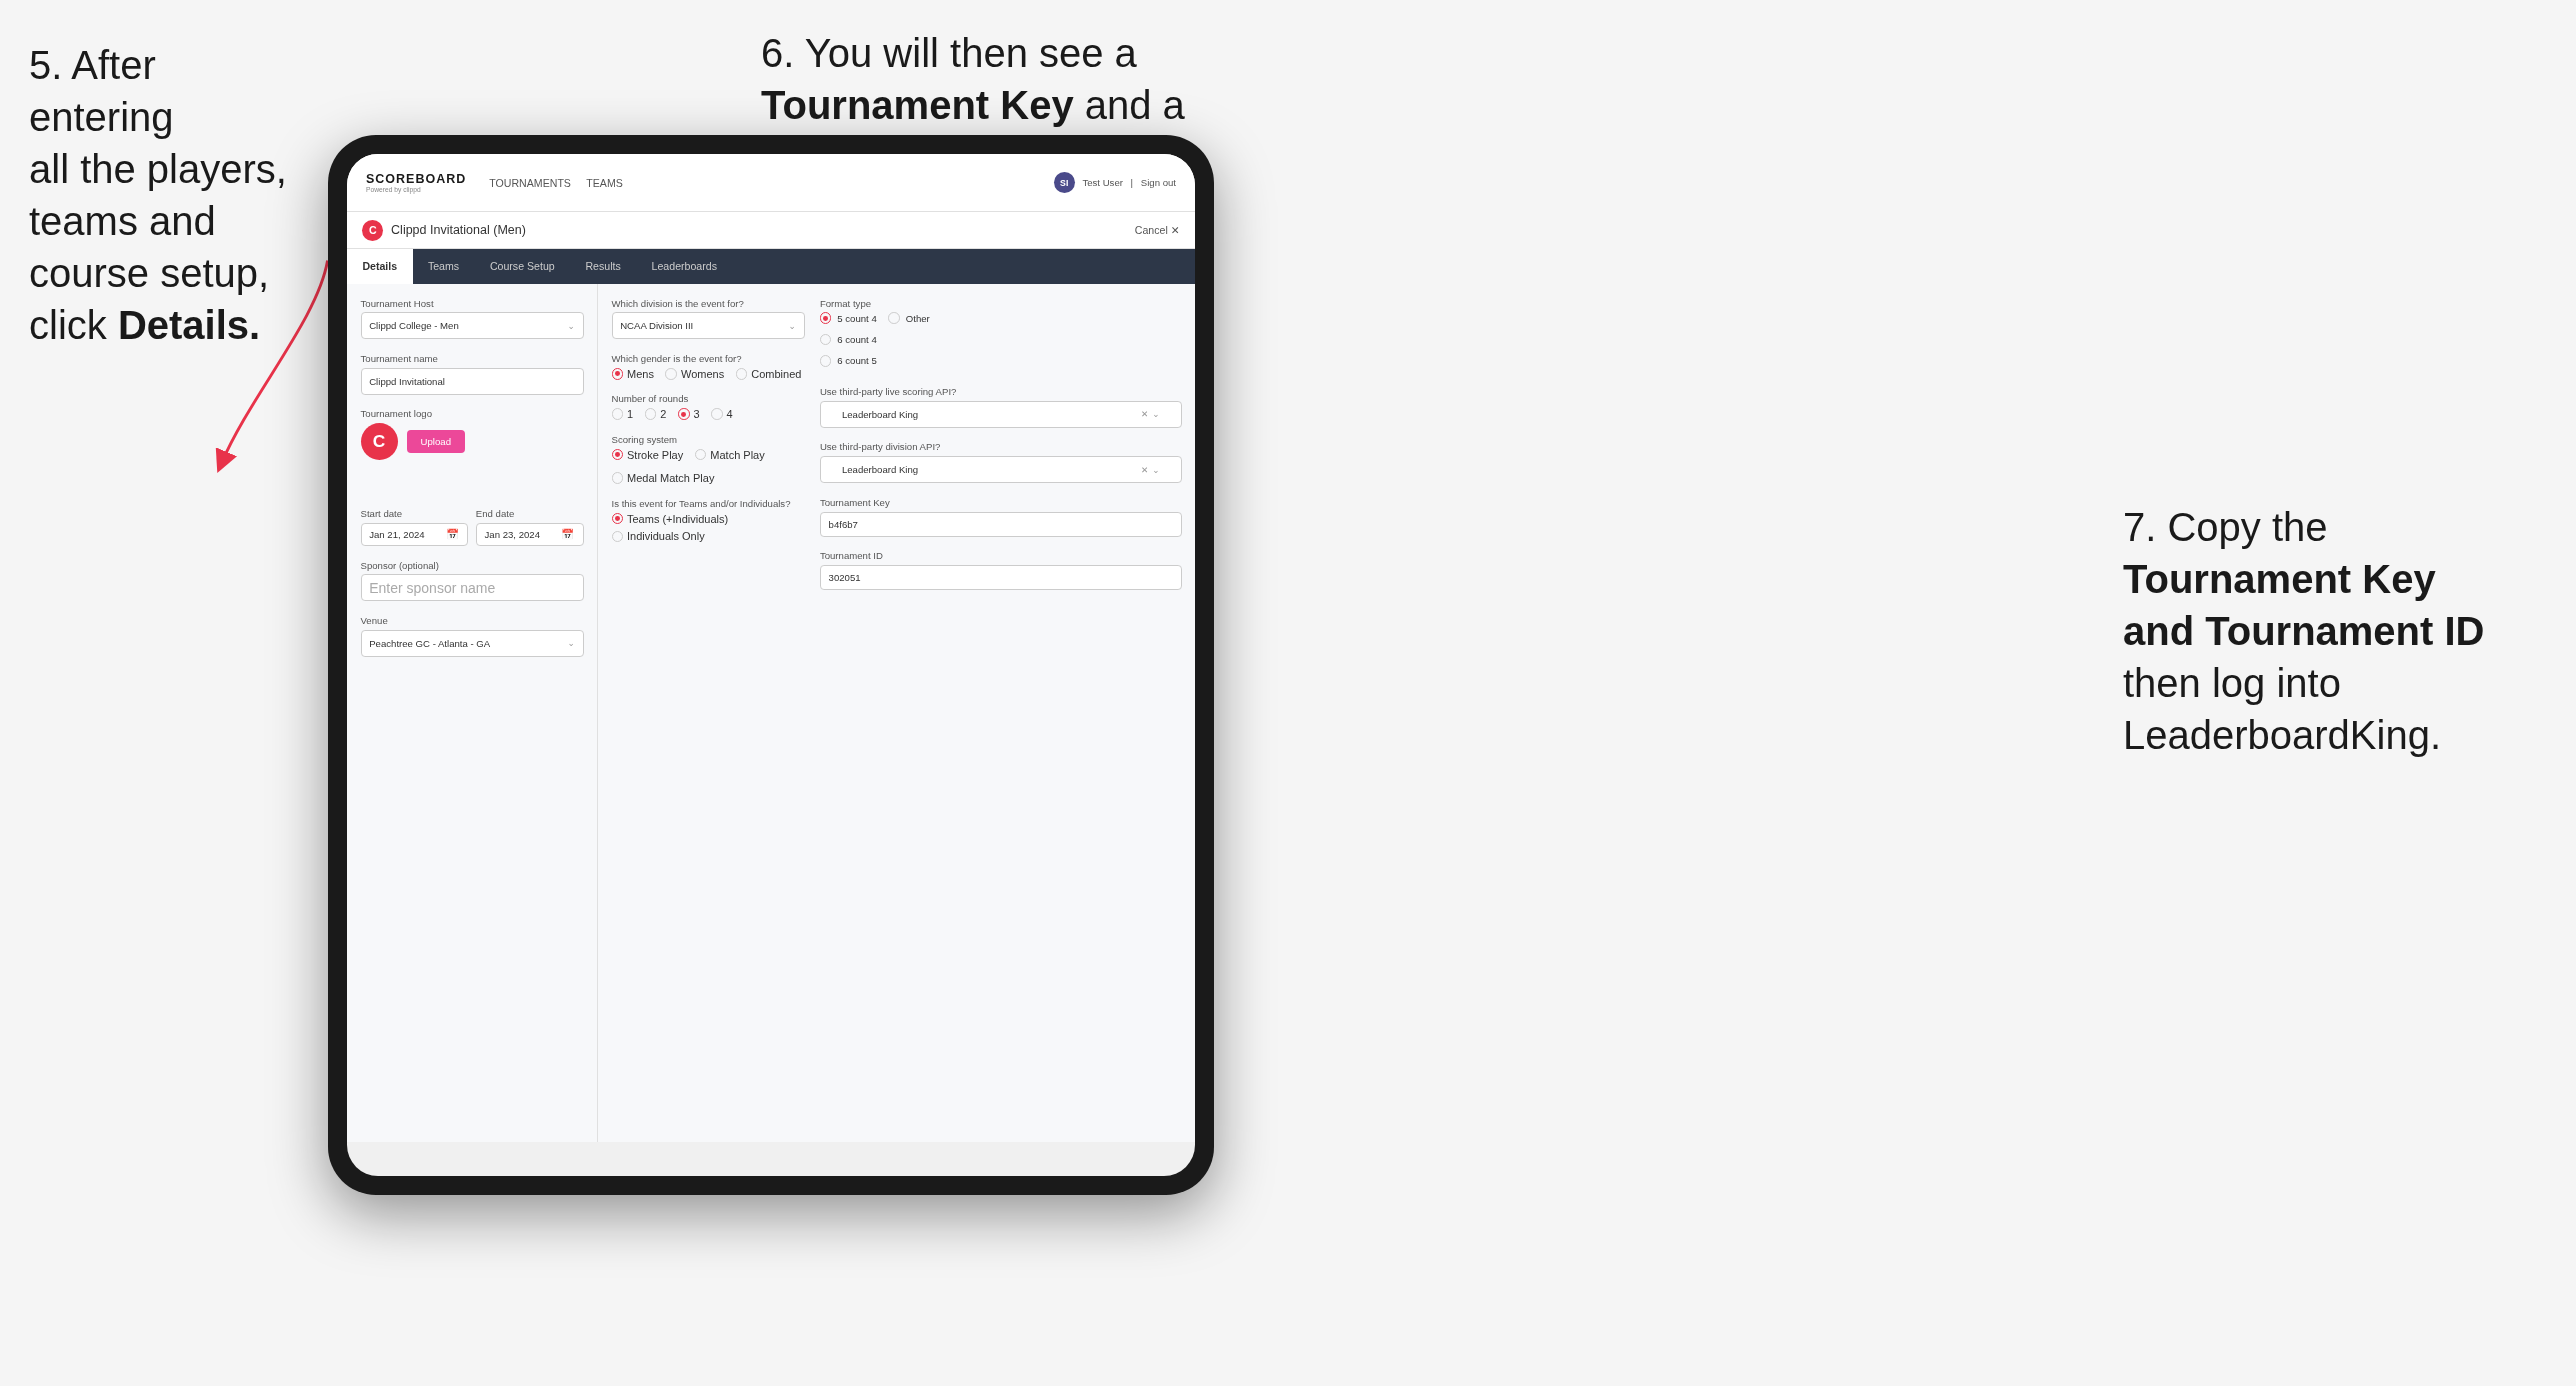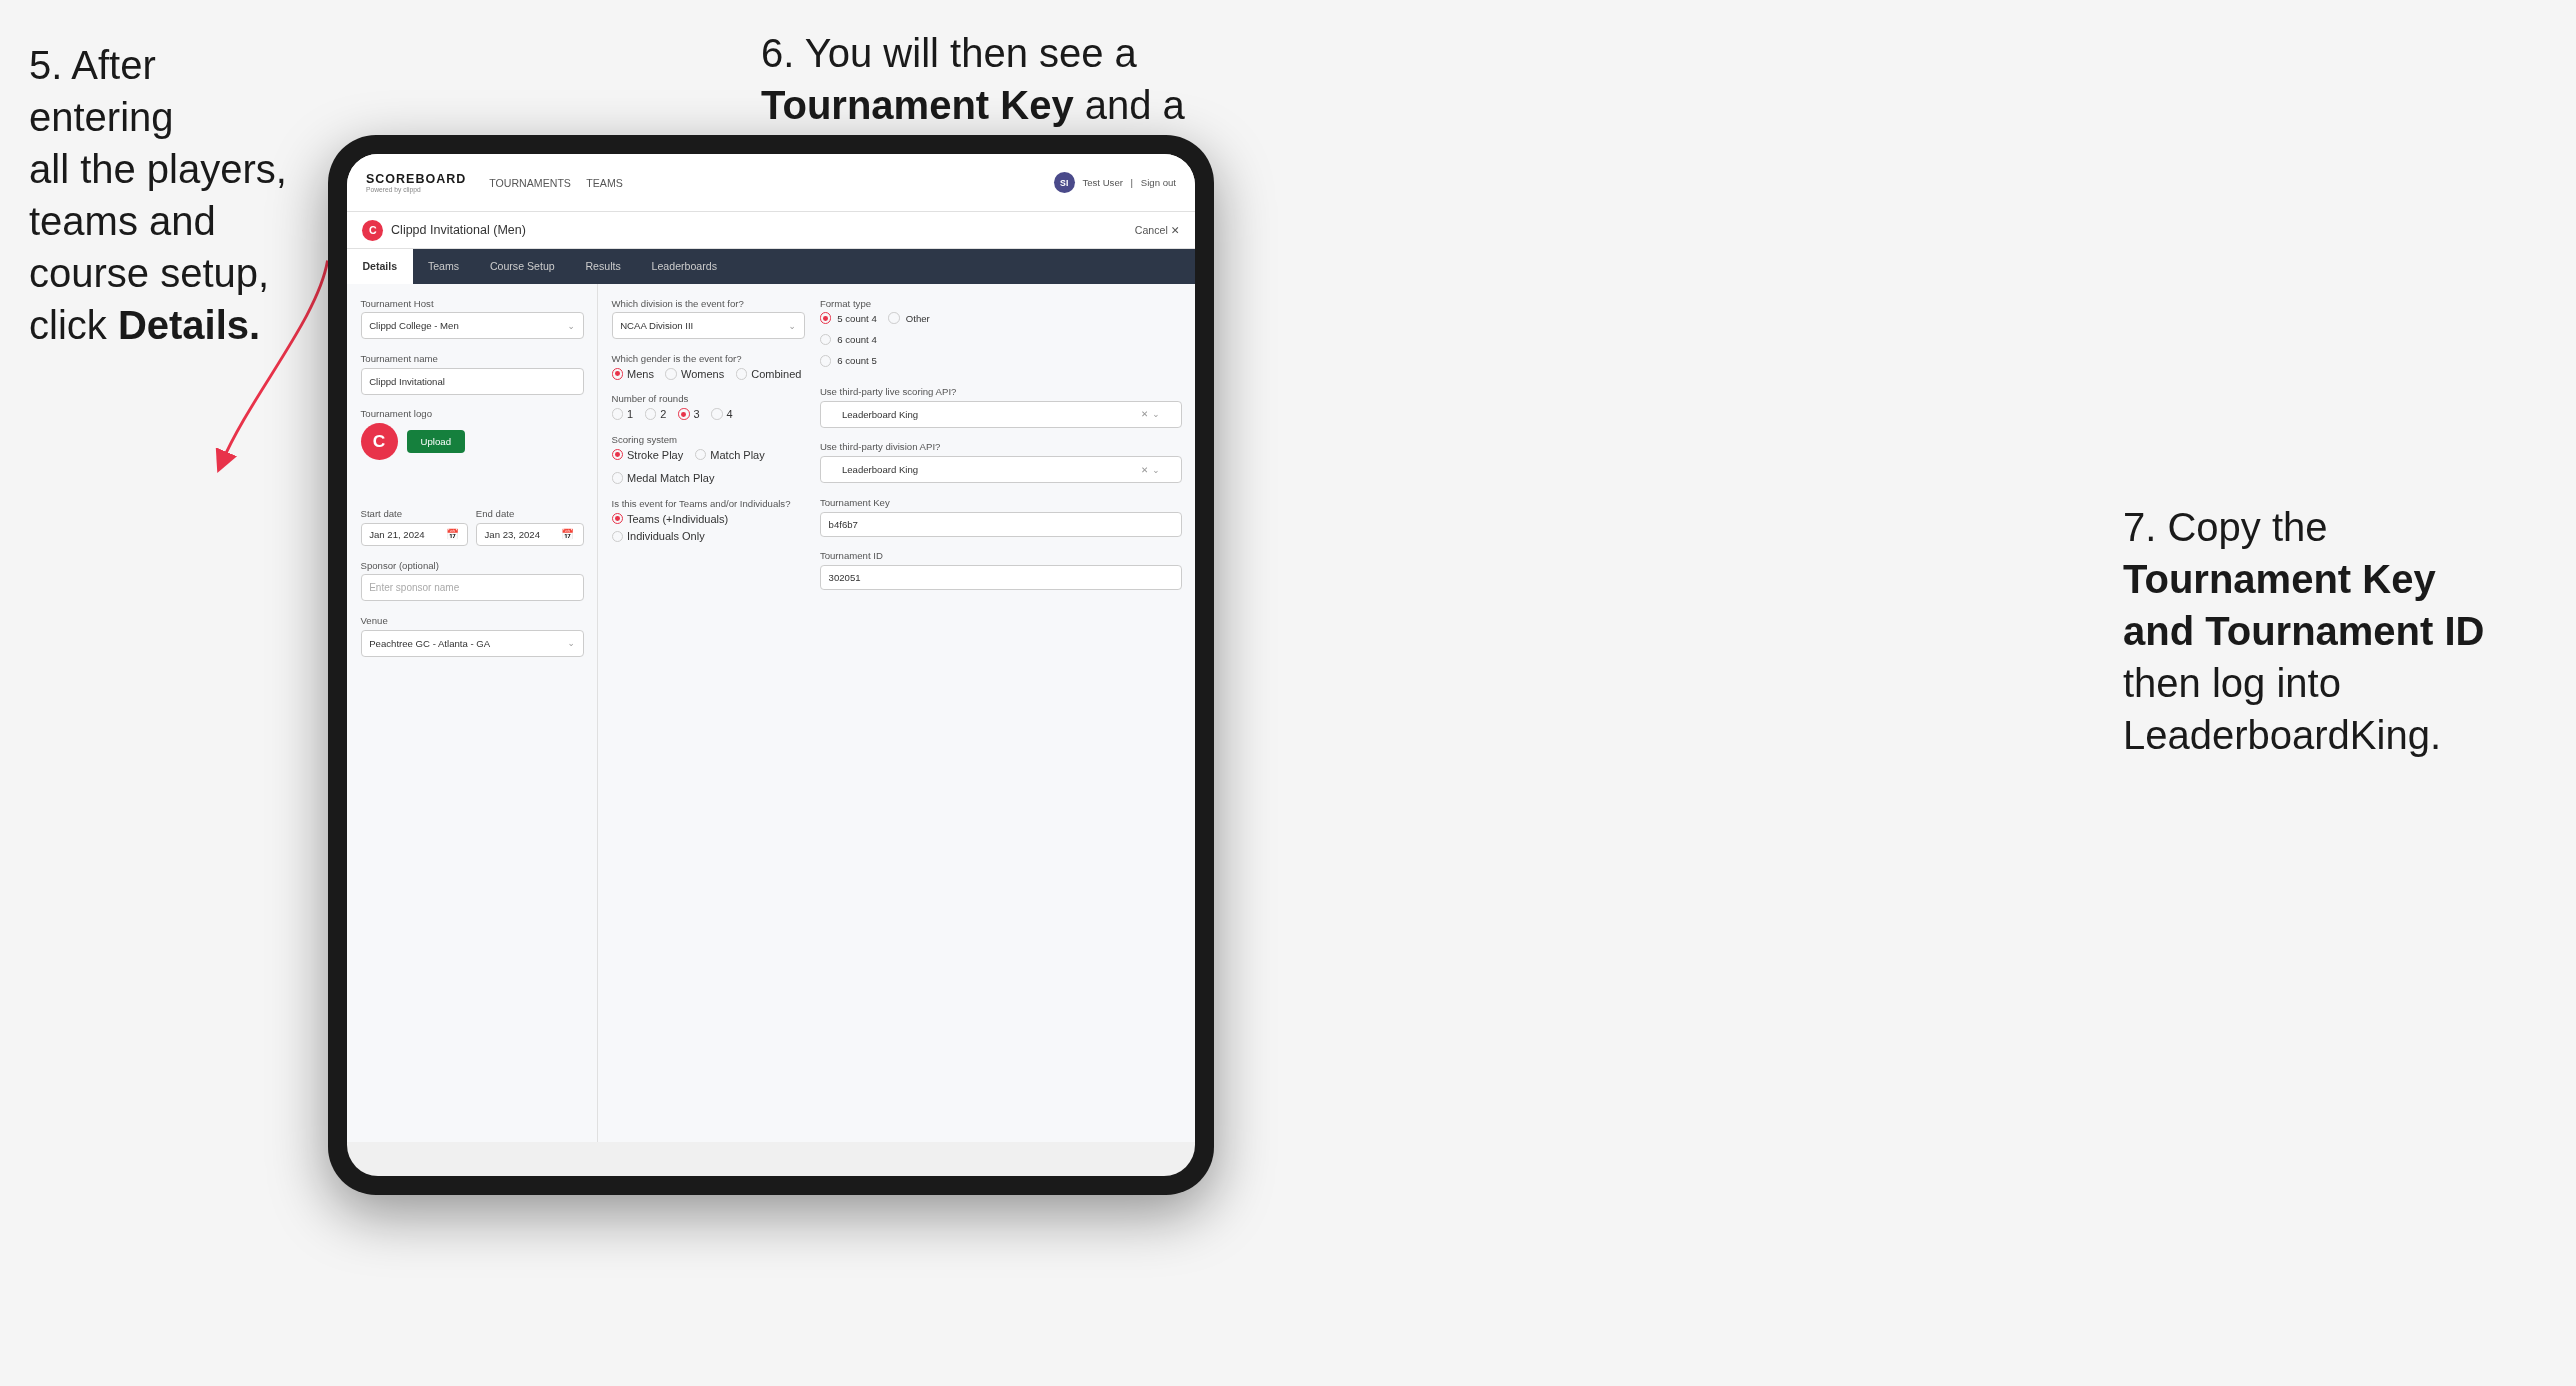--- a/index.html
+++ b/index.html
@@ -243,21 +243,21 @@
       background: white;
       color: #333;
     }
 
     .form-input-placeholder {
       width: 100%;
       height: 27px;
       border: 1px solid #ccc;
       border-radius: 3.9px;
       padding: 0 7.7px;
-      font-size: 10px;
+      font-size: 14px;
       background: white;
       color: #aaa;
       display: flex;
       align-items: center;
     }
 
     
     .logo-area {
       display: flex;
       align-items: center;
@@ -272,21 +272,21 @@
       border-radius: 50%;
       display: flex;
       align-items: center;
       justify-content: center;
       color: white;
       font-size: 17.3px;
       font-weight: 700;
     }
 
     .upload-btn {
-      background: #15803d;
+      background: #ec4899;
       color: white;
       border: none;
       border-radius: 3.9px;
       padding: 5.8px 13.5px;
       font-size: 9.6px;
       cursor: pointer;
     }
 
     
     .date-row {

